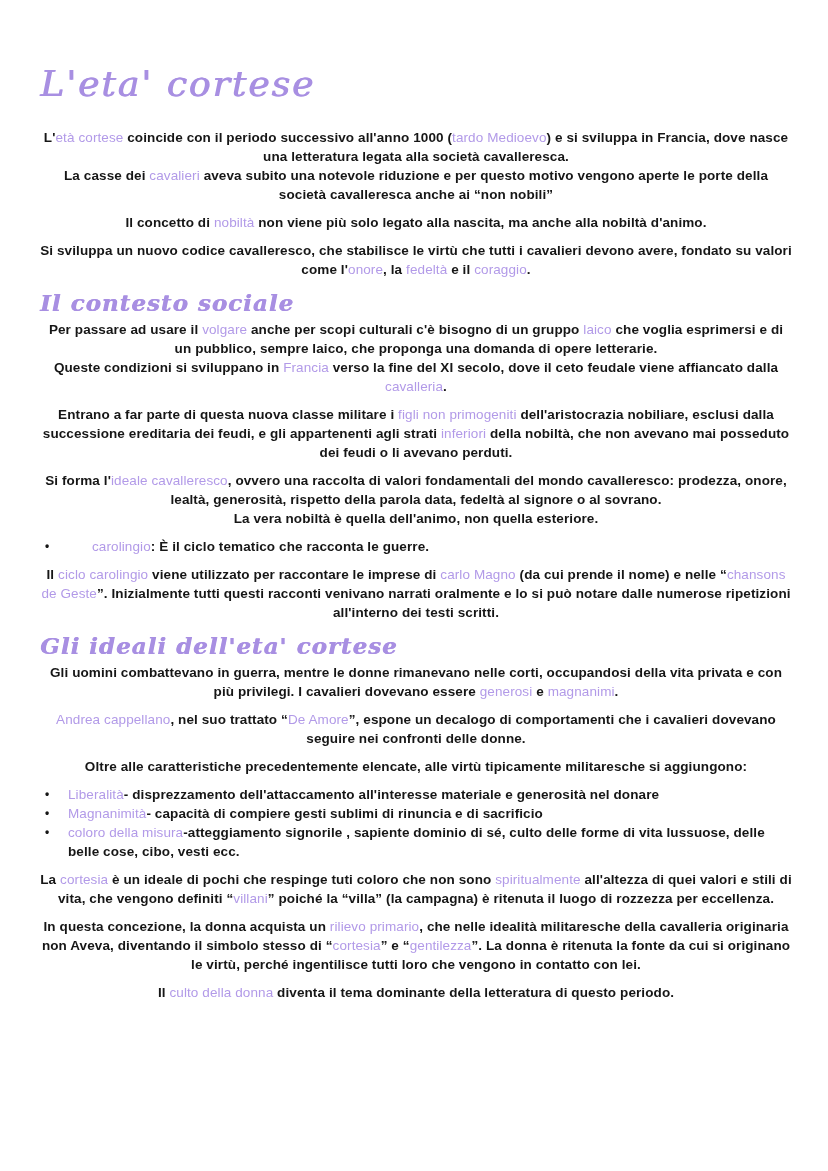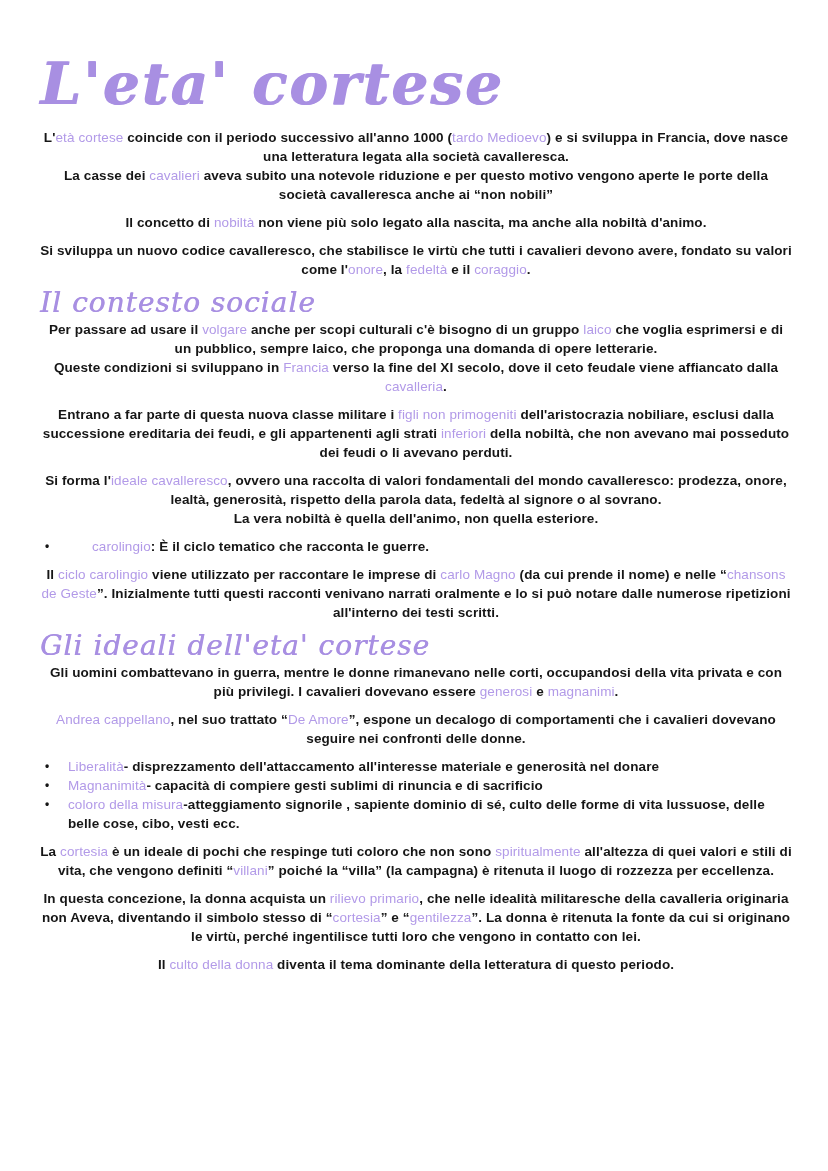--- a/index.html
+++ b/index.html
@@ -19,33 +19,33 @@
     font-weight:700;
     font-size:13.5px;
     line-height:19px;
     letter-spacing:0.1px;
     color:var(--ink);
     overflow:hidden;
   }
   .title{
     font-family:"DejaVu Serif",serif;
     font-style:italic;
-    font-weight:700;
-    font-size:58px;
+    font-weight:400;
+    font-size:36px;
     line-height:64px;
     color:var(--accent);
     letter-spacing:2px;
     margin:0 0 12px 0;
     text-shadow:1px 0 0 var(--accent);
   }
   .heading{
     font-family:"DejaVu Serif",serif;
     font-style:italic;
-    font-weight:400;
-    font-size:28px;
+    font-weight:700;
+    font-size:23px;
     line-height:30px;
     color:var(--accent);
     letter-spacing:1px;
     margin:0 0 2px 0;
     text-shadow:0.5px 0 0 var(--accent);
   }
   p.body{margin:0 0 9px 0;text-align:center;}
   .hl{color:var(--highlight);font-weight:400;}
   ul.bullets{list-style:none;margin:0 0 9px 0;padding:0;}
   ul.bullets li{position:relative;padding-left:52px;}
@@ -73,20 +73,21 @@
   <p class="body"><span class="tx">Si forma l'</span><span class="hl">ideale cavalleresco</span><span class="tx">, ovvero una raccolta di valori fondamentali del mondo cavalleresco: prodezza, onore, lealtà, generosità, rispetto della parola data, fedeltà al signore o al sovrano.</span><br><span class="tx">La vera nobiltà è quella dell'animo, non quella esteriore.</span></p>
 
   <ul class="bullets">
       <li><span class="hl">carolingio</span><span class="tx">: È il ciclo tematico che racconta le guerre.</span></li>
     </ul>
   <p class="body"><span class="tx">Il </span><span class="hl">ciclo carolingio</span><span class="tx"> viene utilizzato per raccontare le imprese di </span><span class="hl">carlo Magno</span><span class="tx"> (da cui prende il nome) e nelle “</span><span class="hl">chansons de Geste</span><span class="tx">”. Inizialmente tutti questi racconti venivano narrati oralmente e lo si può notare dalle numerose ripetizioni all'interno dei testi scritti.</span></p>
 
   <h2 class="heading">Gli ideali dell'eta' cortese</h2>
   <p class="body"><span class="tx">Gli uomini combattevano in guerra, mentre le donne rimanevano nelle corti, occupandosi della vita privata e con più privilegi. I cavalieri dovevano essere </span><span class="hl">generosi</span><span class="tx"> e </span><span class="hl">magnanimi</span><span class="tx">.</span></p>
   <p class="body"><span class="hl">Andrea cappellano</span><span class="tx">, nel suo trattato “</span><span class="hl">De Amore</span><span class="tx">”, espone un decalogo di comportamenti che i cavalieri dovevano seguire nei confronti delle donne.</span></p>
+  <p class="body"><span class="tx">Oltre alle caratteristiche precedentemente elencate, alle virtù tipicamente militaresche si aggiungono:</span></p>
   <ul class="bullets tight">
       <li><span class="hl">Liberalità</span><span class="tx">- disprezzamento dell'attaccamento all'interesse materiale e generosità nel donare</span></li>
       <li><span class="hl">Magnanimità</span><span class="tx">- capacità di compiere gesti sublimi di rinuncia e di sacrificio</span></li>
       <li><span class="hl">coloro della misura</span><span class="tx">-atteggiamento signorile , sapiente dominio di sé, culto delle forme di vita lussuose, delle belle cose, cibo, vesti ecc.</span></li>
     </ul>
   <p class="body"><span class="tx">La </span><span class="hl">cortesia</span><span class="tx"> è un ideale di pochi che respinge tuti coloro che non sono </span><span class="hl">spiritualmente</span><span class="tx"> all'altezza di quei valori e stili di vita, che vengono definiti “</span><span class="hl">villani</span><span class="tx">” poiché la “villa” (la campagna) è ritenuta il luogo di rozzezza per eccellenza.</span></p>
   <p class="body"><span class="tx">In questa concezione, la donna acquista un </span><span class="hl">rilievo primario</span><span class="tx">, che nelle idealità militaresche della cavalleria originaria non Aveva, diventando il simbolo stesso di “</span><span class="hl">cortesia</span><span class="tx">” e “</span><span class="hl">gentilezza</span><span class="tx">”. La donna è ritenuta la fonte da cui si originano le virtù, perché ingentilisce tutti loro che vengono in contatto con lei.</span></p>
   <p class="body"><span class="tx">Il </span><span class="hl">culto della donna</span><span class="tx"> diventa il tema dominante della letteratura di questo periodo.</span></p>
 
 </div>

